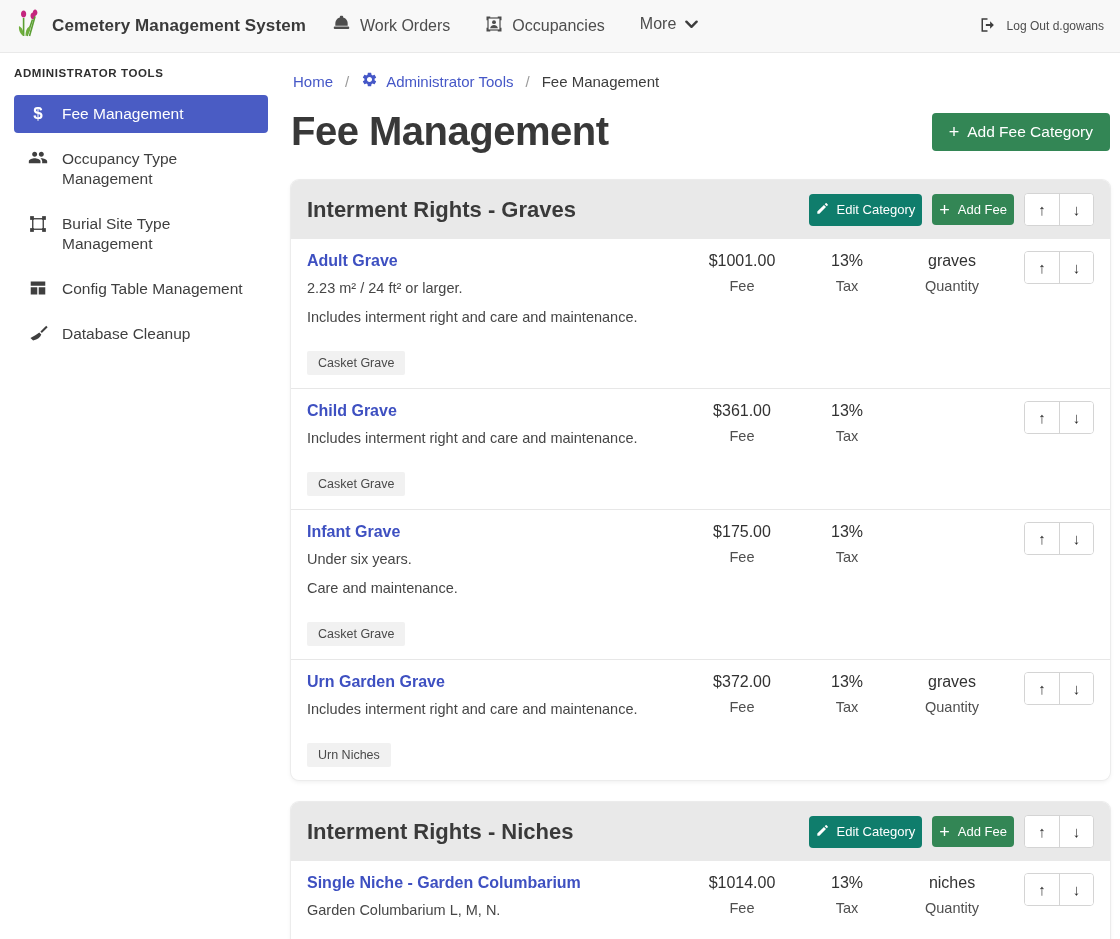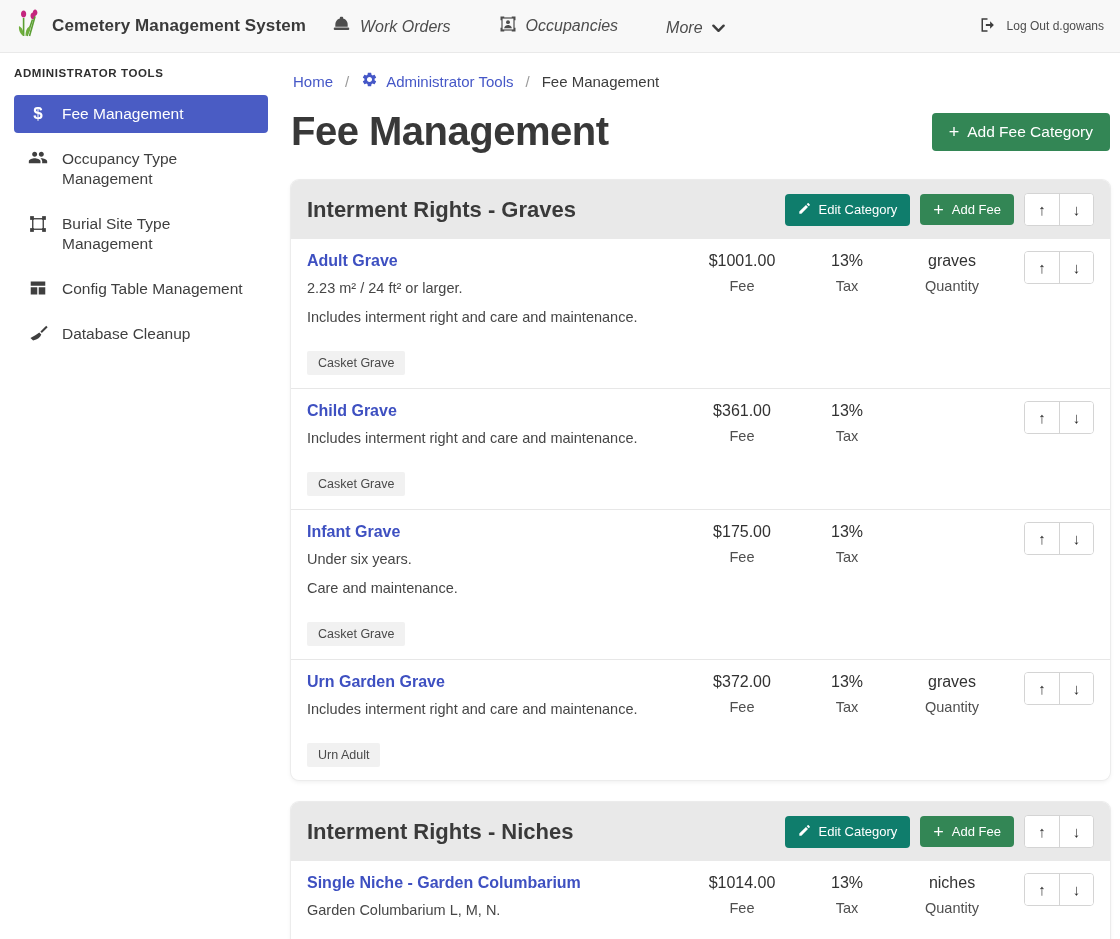--- a/index.html
+++ b/index.html
@@ -4,21 +4,21 @@
 <style>
   * { margin:0; padding:0; box-sizing:border-box; }
   html,body { width:1120px; height:939px; overflow:hidden; background:#fff;
     font-family:"Liberation Sans", sans-serif; color:#3d3d3d; }
 
   
   .navbar { height:53px; background:#f8f8f8; border-bottom:1px solid #e9e9e9;
     display:flex; align-items:center; padding:16px 16px; }
   .brand { display:flex; align-items:center; gap:10px; cursor:pointer; }
   .brand-title { font-size:17px; font-weight:700; color:#3a3a3a; letter-spacing:.1px; }
-  .nav-links { display:flex; align-items:flex-end; margin-left:26px; gap:48px;font-style:italic; }
+  .nav-links { display:flex; align-items:flex-start; margin-left:26px; gap:35px; }
   .nav-link { display:flex; align-items:center; gap:9px; color:#4d4d4d; font-size:16px;
     text-decoration:none; cursor:pointer; }
   .nav-link svg { flex:none; }
   .nav-spacer { flex:1; }
   .logout { display:flex; align-items:center; gap:10px; color:#4d4d4d; font-size:12px; cursor:pointer; }
 
   
   .layout { display:flex; align-items:flex-start; }
   .sidebar { width:280px; flex:none; padding:14px 12px 0 14px; }
   .sidebar-heading { font-size:11.5px; font-weight:700; letter-spacing:.6px; color:#2f2f2f; margin:0 0 16px 0; }
@@ -38,21 +38,21 @@
   .crumb-current { color:#3d3d3d; }
 
   
   .page-head { display:flex; align-items:center; justify-content:space-between; margin:0 0 26px 0; }
   .page-title { font-size:40px; font-weight:600; color:#383838; letter-spacing:-.5px; }
   .btn { border:none; border-radius:4px; color:#fff; display:inline-flex; align-items:center;
     gap:8px; cursor:pointer; font-family:inherit; }
   .btn-green { background:#338655; }
   .btn-teal  { background:#0f7d6c; }
   .btn-lg { font-size:15.5px; padding:10px 17px; }
-  .btn-sm { font-size:13px; padding:8px 13px; }
+  .btn-sm { font-size:13px; padding:8px 7px; }
   .plus-glyph { font-size:18px; line-height:14px; font-weight:400; }
 
   
   .card { background:#fff; border-radius:8px; margin-bottom:22px;
     box-shadow:0 0 0 1px #ececec, 0 2px 5px rgba(0,0,0,.07); overflow:hidden; }
   .card-header { background:#e9e9e9; padding:13px 16px; display:flex; align-items:center; gap:10px; }
   .card-title { flex:1; font-size:22px; font-weight:600; color:#3a3a3a; }
   .arrow-group { display:flex; border:1px solid #d4d4d4; border-radius:4px; overflow:hidden; background:#fff; }
   .arrow-btn { width:34px; height:31px; background:#fff; border:none; cursor:pointer;
     font-size:15px; color:#2e2e2e; display:flex; align-items:center; justify-content:center; }
@@ -327,21 +327,21 @@
               <span>↓</span>
             </button>
         </span>
       </div>
 
       <div class="fee-row no-divider">
         <div class="fee-main">
           <a class="fee-name">Urn Garden Grave</a><br>
           <div class="fee-desc">Includes interment right and care and maintenance.</div>
           
-          <span class="badge">Urn Adult</span>
+          <span class="badge">Urn Niches</span>
         </div>
         <div class="fee-col c-fee">
             <div class="col-value">$372.00</div>
             <div class="col-label">Fee</div>
           </div>
         <div class="fee-col c-tax">
             <div class="col-value">13%</div>
             <div class="col-label">Tax</div>
           </div>
         <div class="fee-col c-qty">

